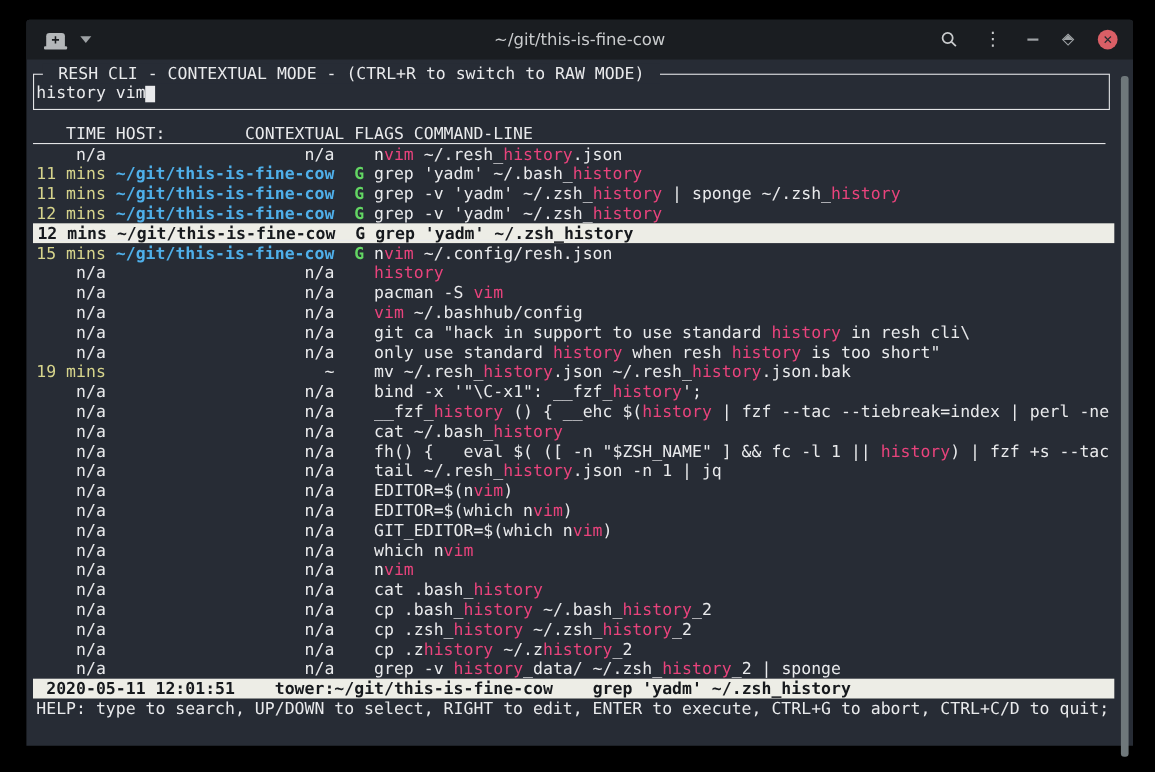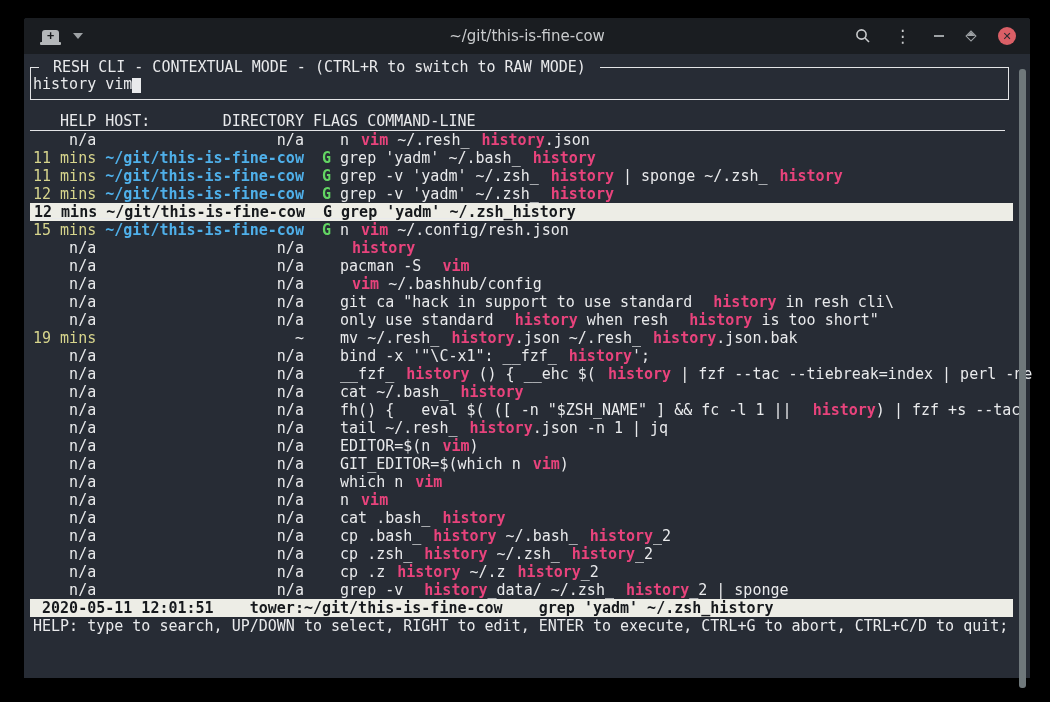--- a/index.html
+++ b/index.html
@@ -54,21 +54,21 @@
   .row.selected { background:var(--selbg); margin-left:6px; margin-right:17px;
     padding-left:4px;text-decoration:underline; }
   .row.selected span { color:var(--selfg) !important; font-weight:bold; }
   .statusbar { height:18px; white-space:pre; background:var(--selbg); color:var(--selfg);
     font-weight:bold; margin-left:6px; margin-right:17px; padding-left:3px; }
   .help { height:18px; white-space:pre; padding-left:9px; }
   .c-fg    { color:var(--fg); }
   .c-time  { color:var(--yellow); }
   .c-path  { color:var(--blue); font-weight:bold; }
   .c-flag  { color:var(--green); font-weight:bold; }
-  .c-match { color:var(--pink); font-weight:bold;padding-left:12px; }
+  .c-match { color:var(--pink); font-weight:normal; }
   .scrollbar { position:absolute; right:4px; top:2px; width:7px; height:619px;
     background:#6f787b; border-radius:3px; }
 </style>
 </head>
 <body style="--bg: #272c35; --titlebar: #1a1d21; --fg: #e9eaec; --pink: #e8437c; --blue: #4fb0ea; --green: #63d663; --yellow: #d6d48c; --selbg: #edede6; --selfg: #16191d; --closered: #da5f66;">
 
 <div class="window">
 
   <div class="titlebar">
     <div class="tb-title">~/git/this-is-fine-cow</div>
@@ -88,41 +88,42 @@
     </div>
   </div>
 
   <div class="term">
 
     <div class="searchbox">
       <span class="sb-title"> RESH CLI - CONTEXTUAL MODE - (CTRL+R to switch to RAW MODE) </span>
       <div class="sb-input"><span>history vim</span><span class="cursor"></span></div>
     </div>
 
-    <div class="thead">   HELP HOST:        DIRECTORY FLAGS COMMAND-LINE</div>
+    <div class="thead">   TIME HOST:        CONTEXTUAL FLAGS COMMAND-LINE</div>
 
     <div>
         <div class="row"><span class="c-fg">    n/a</span> <span class="c-fg">                   n/a</span>  <span class="c-flag"> </span> <span class="c-fg">n</span><span class="c-match">vim</span><span class="c-fg"> ~/.resh_</span><span class="c-match">history</span><span class="c-fg">.json</span></div>
         <div class="row"><span class="c-time">11 mins</span> <span class="c-path">~/git/this-is-fine-cow</span>  <span class="c-flag">G</span> <span class="c-fg">grep 'yadm' ~/.bash_</span><span class="c-match">history</span></div>
         <div class="row"><span class="c-time">11 mins</span> <span class="c-path">~/git/this-is-fine-cow</span>  <span class="c-flag">G</span> <span class="c-fg">grep -v 'yadm' ~/.zsh_</span><span class="c-match">history</span><span class="c-fg"> | sponge ~/.zsh_</span><span class="c-match">history</span></div>
         <div class="row"><span class="c-time">12 mins</span> <span class="c-path">~/git/this-is-fine-cow</span>  <span class="c-flag">G</span> <span class="c-fg">grep -v 'yadm' ~/.zsh_</span><span class="c-match">history</span></div>
         <div class="row selected"><span class="c-time">12 mins</span> <span class="c-path">~/git/this-is-fine-cow</span>  <span class="c-flag">G</span> <span class="c-fg">grep 'yadm' ~/.zsh_history</span></div>
         <div class="row"><span class="c-time">15 mins</span> <span class="c-path">~/git/this-is-fine-cow</span>  <span class="c-flag">G</span> <span class="c-fg">n</span><span class="c-match">vim</span><span class="c-fg"> ~/.config/resh.json</span></div>
         <div class="row"><span class="c-fg">    n/a</span> <span class="c-fg">                   n/a</span>  <span class="c-flag"> </span> <span class="c-match">history</span></div>
         <div class="row"><span class="c-fg">    n/a</span> <span class="c-fg">                   n/a</span>  <span class="c-flag"> </span> <span class="c-fg">pacman -S </span><span class="c-match">vim</span></div>
         <div class="row"><span class="c-fg">    n/a</span> <span class="c-fg">                   n/a</span>  <span class="c-flag"> </span> <span class="c-match">vim</span><span class="c-fg"> ~/.bashhub/config</span></div>
         <div class="row"><span class="c-fg">    n/a</span> <span class="c-fg">                   n/a</span>  <span class="c-flag"> </span> <span class="c-fg">git ca "hack in support to use standard </span><span class="c-match">history</span><span class="c-fg"> in resh cli\</span></div>
         <div class="row"><span class="c-fg">    n/a</span> <span class="c-fg">                   n/a</span>  <span class="c-flag"> </span> <span class="c-fg">only use standard </span><span class="c-match">history</span><span class="c-fg"> when resh </span><span class="c-match">history</span><span class="c-fg"> is too short"</span></div>
         <div class="row"><span class="c-time">19 mins</span> <span class="c-fg">                     ~</span>  <span class="c-flag"> </span> <span class="c-fg">mv ~/.resh_</span><span class="c-match">history</span><span class="c-fg">.json ~/.resh_</span><span class="c-match">history</span><span class="c-fg">.json.bak</span></div>
         <div class="row"><span class="c-fg">    n/a</span> <span class="c-fg">                   n/a</span>  <span class="c-flag"> </span> <span class="c-fg">bind -x '"\C-x1": __fzf_</span><span class="c-match">history</span><span class="c-fg">';</span></div>
         <div class="row"><span class="c-fg">    n/a</span> <span class="c-fg">                   n/a</span>  <span class="c-flag"> </span> <span class="c-fg">__fzf_</span><span class="c-match">history</span><span class="c-fg"> () { __ehc $(</span><span class="c-match">history</span><span class="c-fg"> | fzf --tac --tiebreak=index | perl -ne</span></div>
         <div class="row"><span class="c-fg">    n/a</span> <span class="c-fg">                   n/a</span>  <span class="c-flag"> </span> <span class="c-fg">cat ~/.bash_</span><span class="c-match">history</span></div>
         <div class="row"><span class="c-fg">    n/a</span> <span class="c-fg">                   n/a</span>  <span class="c-flag"> </span> <span class="c-fg">fh() {   eval $( ([ -n "$ZSH_NAME" ] &amp;&amp; fc -l 1 || </span><span class="c-match">history</span><span class="c-fg">) | fzf +s --tac</span></div>
         <div class="row"><span class="c-fg">    n/a</span> <span class="c-fg">                   n/a</span>  <span class="c-flag"> </span> <span class="c-fg">tail ~/.resh_</span><span class="c-match">history</span><span class="c-fg">.json -n 1 | jq</span></div>
         <div class="row"><span class="c-fg">    n/a</span> <span class="c-fg">                   n/a</span>  <span class="c-flag"> </span> <span class="c-fg">EDITOR=$(n</span><span class="c-match">vim</span><span class="c-fg">)</span></div>
+        <div class="row"><span class="c-fg">    n/a</span> <span class="c-fg">                   n/a</span>  <span class="c-flag"> </span> <span class="c-fg">EDITOR=$(which n</span><span class="c-match">vim</span><span class="c-fg">)</span></div>
         <div class="row"><span class="c-fg">    n/a</span> <span class="c-fg">                   n/a</span>  <span class="c-flag"> </span> <span class="c-fg">GIT_EDITOR=$(which n</span><span class="c-match">vim</span><span class="c-fg">)</span></div>
         <div class="row"><span class="c-fg">    n/a</span> <span class="c-fg">                   n/a</span>  <span class="c-flag"> </span> <span class="c-fg">which n</span><span class="c-match">vim</span></div>
         <div class="row"><span class="c-fg">    n/a</span> <span class="c-fg">                   n/a</span>  <span class="c-flag"> </span> <span class="c-fg">n</span><span class="c-match">vim</span></div>
         <div class="row"><span class="c-fg">    n/a</span> <span class="c-fg">                   n/a</span>  <span class="c-flag"> </span> <span class="c-fg">cat .bash_</span><span class="c-match">history</span></div>
         <div class="row"><span class="c-fg">    n/a</span> <span class="c-fg">                   n/a</span>  <span class="c-flag"> </span> <span class="c-fg">cp .bash_</span><span class="c-match">history</span><span class="c-fg"> ~/.bash_</span><span class="c-match">history</span><span class="c-fg">_2</span></div>
         <div class="row"><span class="c-fg">    n/a</span> <span class="c-fg">                   n/a</span>  <span class="c-flag"> </span> <span class="c-fg">cp .zsh_</span><span class="c-match">history</span><span class="c-fg"> ~/.zsh_</span><span class="c-match">history</span><span class="c-fg">_2</span></div>
         <div class="row"><span class="c-fg">    n/a</span> <span class="c-fg">                   n/a</span>  <span class="c-flag"> </span> <span class="c-fg">cp .z</span><span class="c-match">history</span><span class="c-fg"> ~/.z</span><span class="c-match">history</span><span class="c-fg">_2</span></div>
         <div class="row"><span class="c-fg">    n/a</span> <span class="c-fg">                   n/a</span>  <span class="c-flag"> </span> <span class="c-fg">grep -v </span><span class="c-match">history</span><span class="c-fg">_data/ ~/.zsh_</span><span class="c-match">history</span><span class="c-fg">_2 | sponge</span></div>
       </div>
 

